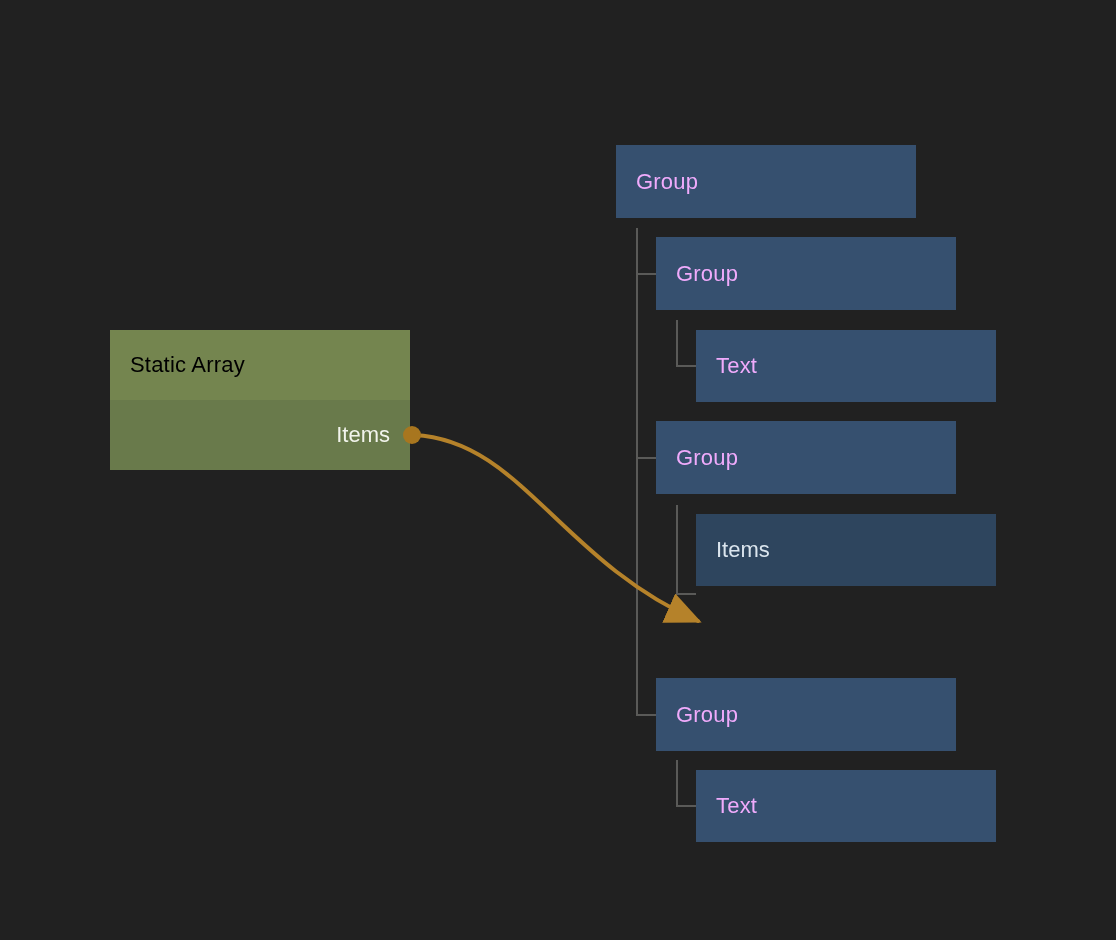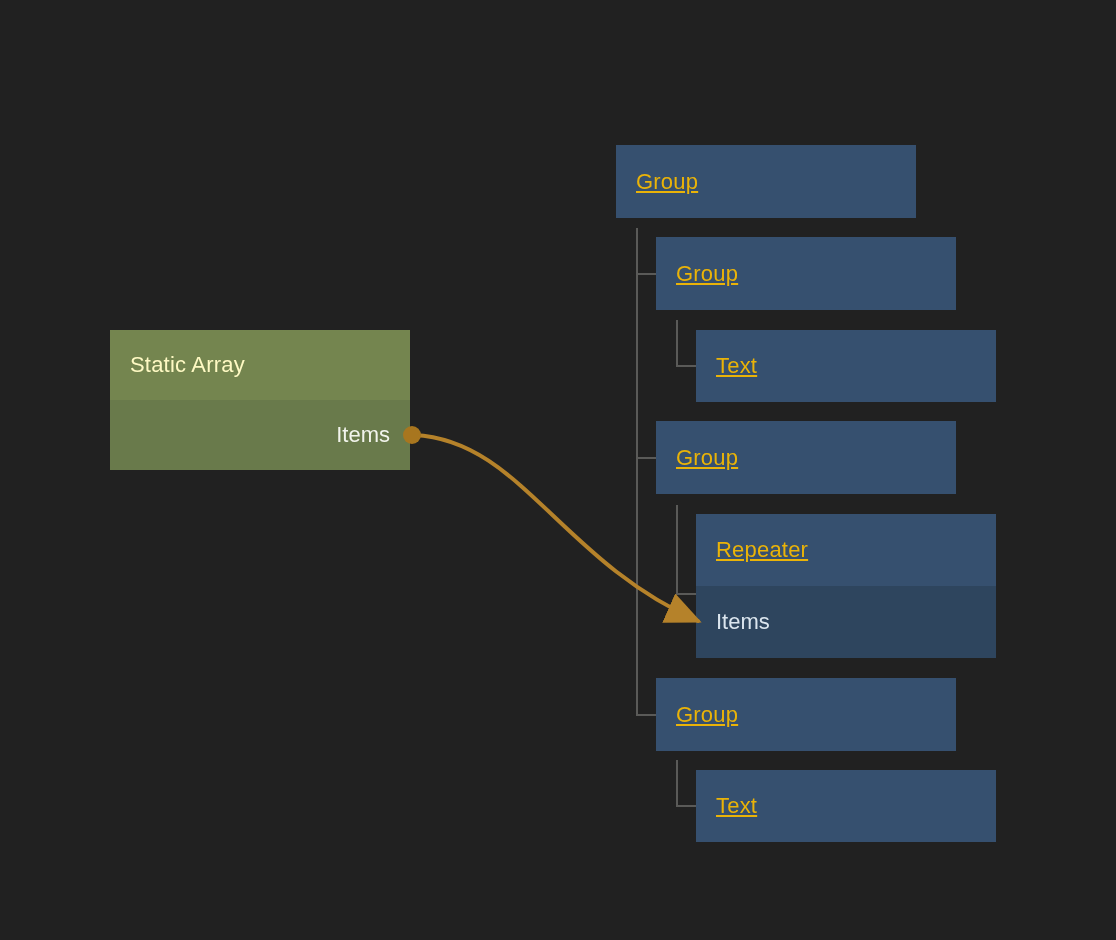--- a/index.html
+++ b/index.html
@@ -54,33 +54,33 @@
     background: #74854f;
     padding-left: 20px;
     height: 70px;
   }
   .node-green .node-row {
     background: #697a4b;
     height: 70px;
     justify-content: flex-end;
     padding-right: 20px;
   }
-  .node-green .node-title { color: #fef9c3; }
+  .node-green .node-title { color: #000000; }
   .node-green .port-label { color: #f2f4ec; }
 
   
   .node-blue .node-header {
     background: #36506f;
     padding-left: 20px;
   }
   .node-blue .node-row {
     background: #2e455e;
     padding-left: 20px;
   }
-  .node-blue .node-title { color: #eab308; text-decoration: underline; }
+  .node-blue .node-title { color: #f0abfc; }
   .node-blue .port-label { color: #dbe5ee; }
 
   
   .tree-line {
     position: absolute;
     background: #5a5a58;
   }
   .tree-v { width: 2px; }
   .tree-h { height: 2px; }
 
@@ -140,23 +140,20 @@
     </div>
   </div>
 
   <div class="node node-blue" style="left:656px; top:421px; width:300px; height:73px;">
     <div class="node-header" style="height:73px;">
       <span class="node-title">Group</span>
     </div>
   </div>
 
   <div class="node node-blue" style="left:696px; top:514px; width:300px; height:144px;">
-    <div class="node-header" style="height:72px;">
-      <span class="node-title">Repeater</span>
-    </div>
     <div class="node-row" style="height:72px;">
       <span class="port-label">Items</span>
     </div>
   </div>
 
   <div class="node node-blue" style="left:656px; top:678px; width:300px; height:73px;">
     <div class="node-header" style="height:73px;">
       <span class="node-title">Group</span>
     </div>
   </div>

